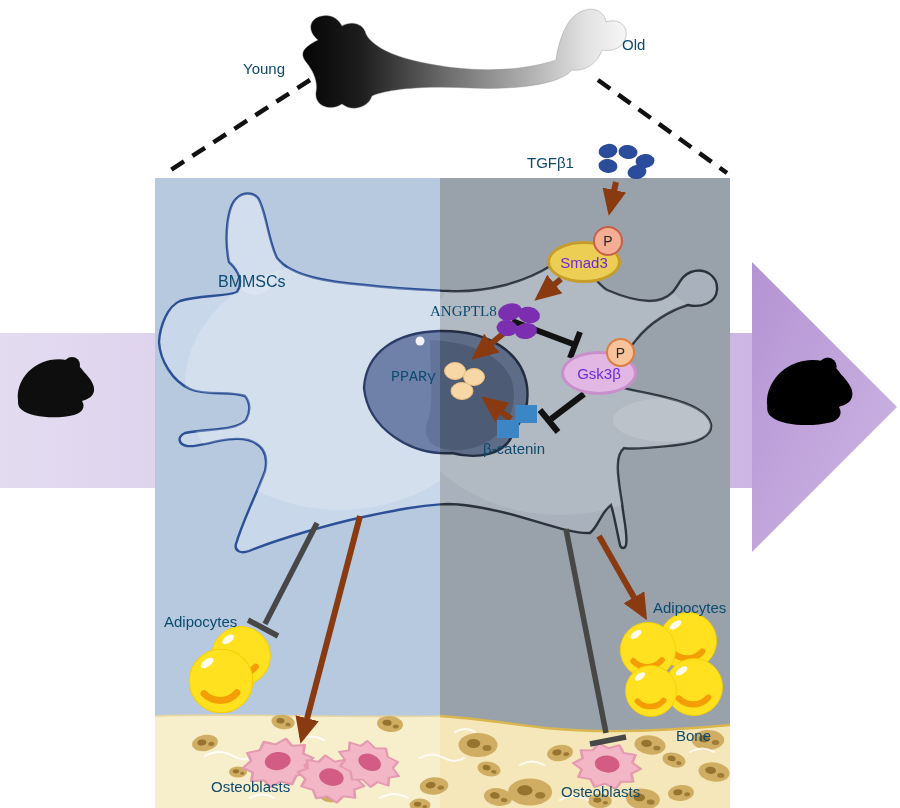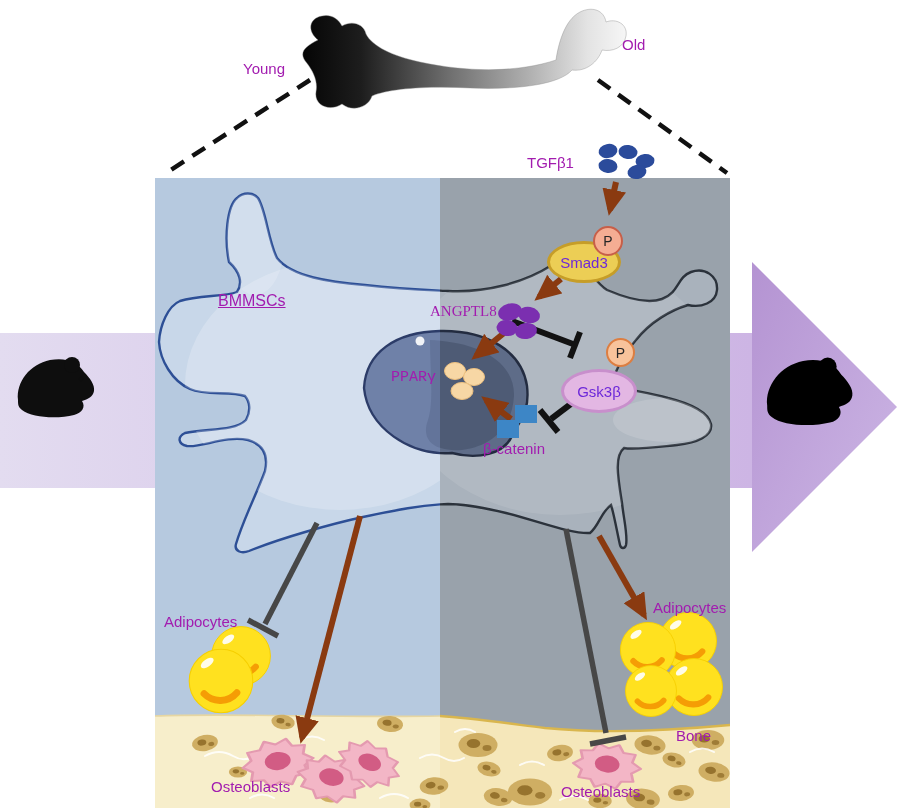--- a/index.html
+++ b/index.html
@@ -1,25 +1,25 @@
 <!DOCTYPE html>
 <html><head>
 <meta charset="utf-8">
 <style>
   html,body{margin:0;padding:0;background:#ffffff;}
   #fig{position:relative;width:900px;height:808px;background:#ffffff;overflow:hidden;
        font-family:"Liberation Sans", sans-serif;}
   #layer-svg{position:absolute;left:0;top:0;z-index:1;}
-  .lbl{position:absolute;z-index:6;font-size:15px;color:#a21caf;white-space:nowrap;}
+  .lbl{position:absolute;z-index:6;font-size:15px;color:#0c4a6e;white-space:nowrap;}
   .node{position:absolute;z-index:4;display:flex;align-items:center;justify-content:center;
         border-radius:50%;font-size:15px;color:#6d28d9;box-sizing:border-box;}
   .pnode{position:absolute;z-index:5;display:flex;align-items:center;justify-content:center;
         border-radius:50%;font-size:14px;color:#262626;box-sizing:border-box;}
   #smad3{left:547px;top:241px;width:74px;height:42px;background:#ecce55;border:3px solid #c69d28;}
-  #gsk3b{left:561px;top:369px;width:76px;height:44px;background:#e3b7e3;border:3px solid #c88fcc;}
+  #gsk3b{left:561px;top:351px;width:76px;height:44px;background:#e3b7e3;border:3px solid #c88fcc;}
   #p1{left:593px;top:226px;width:30px;height:30px;background:#f5ad93;border:2.5px solid #c75f49;}
   #p2{left:606px;top:338px;width:29px;height:29px;background:#f8c39b;border:2.5px solid #dd7e41;}
 </style>
 </head>
 <body>
 
 <div id="fig">
 
 <svg id="layer-svg" width="900" height="808" viewBox="0 0 900 808">
   <defs>
@@ -281,21 +281,21 @@
 </svg>
 
 <div class="node" id="smad3">Smad3</div>
 <div class="node" id="gsk3b">Gsk3β</div>
 <div class="pnode" id="p1">P</div>
 <div class="pnode" id="p2">P</div>
 
 <span class="lbl" style="left:243px;top:60px;">Young</span>
 <span class="lbl" style="left:622px;top:36px;">Old</span>
 <span class="lbl" style="left:527px;top:154px;">TGFβ1</span>
-<span class="lbl" style="left:218px;top:292px;font-size:16px;text-decoration:underline;">BMMSCs</span>
+<span class="lbl" style="left:218px;top:273px;font-size:16px;">BMMSCs</span>
 <span class="lbl" style="left:430px;top:303px;font-family:Liberation Serif, serif;">ANGPTL8</span>
 <span class="lbl" style="left:391px;top:369px;font-family:Liberation Mono, monospace;">PPARγ</span>
 <span class="lbl" style="left:483px;top:440px;">β-catenin</span>
 <span class="lbl" style="left:164px;top:613px;">Adipocytes</span>
 <span class="lbl" style="left:653px;top:599px;">Adipocytes</span>
 <span class="lbl" style="left:211px;top:778px;">Osteoblasts</span>
 <span class="lbl" style="left:561px;top:783px;">Osteoblasts</span>
 <span class="lbl" style="left:676px;top:727px;">Bone</span>
 
 </div>

